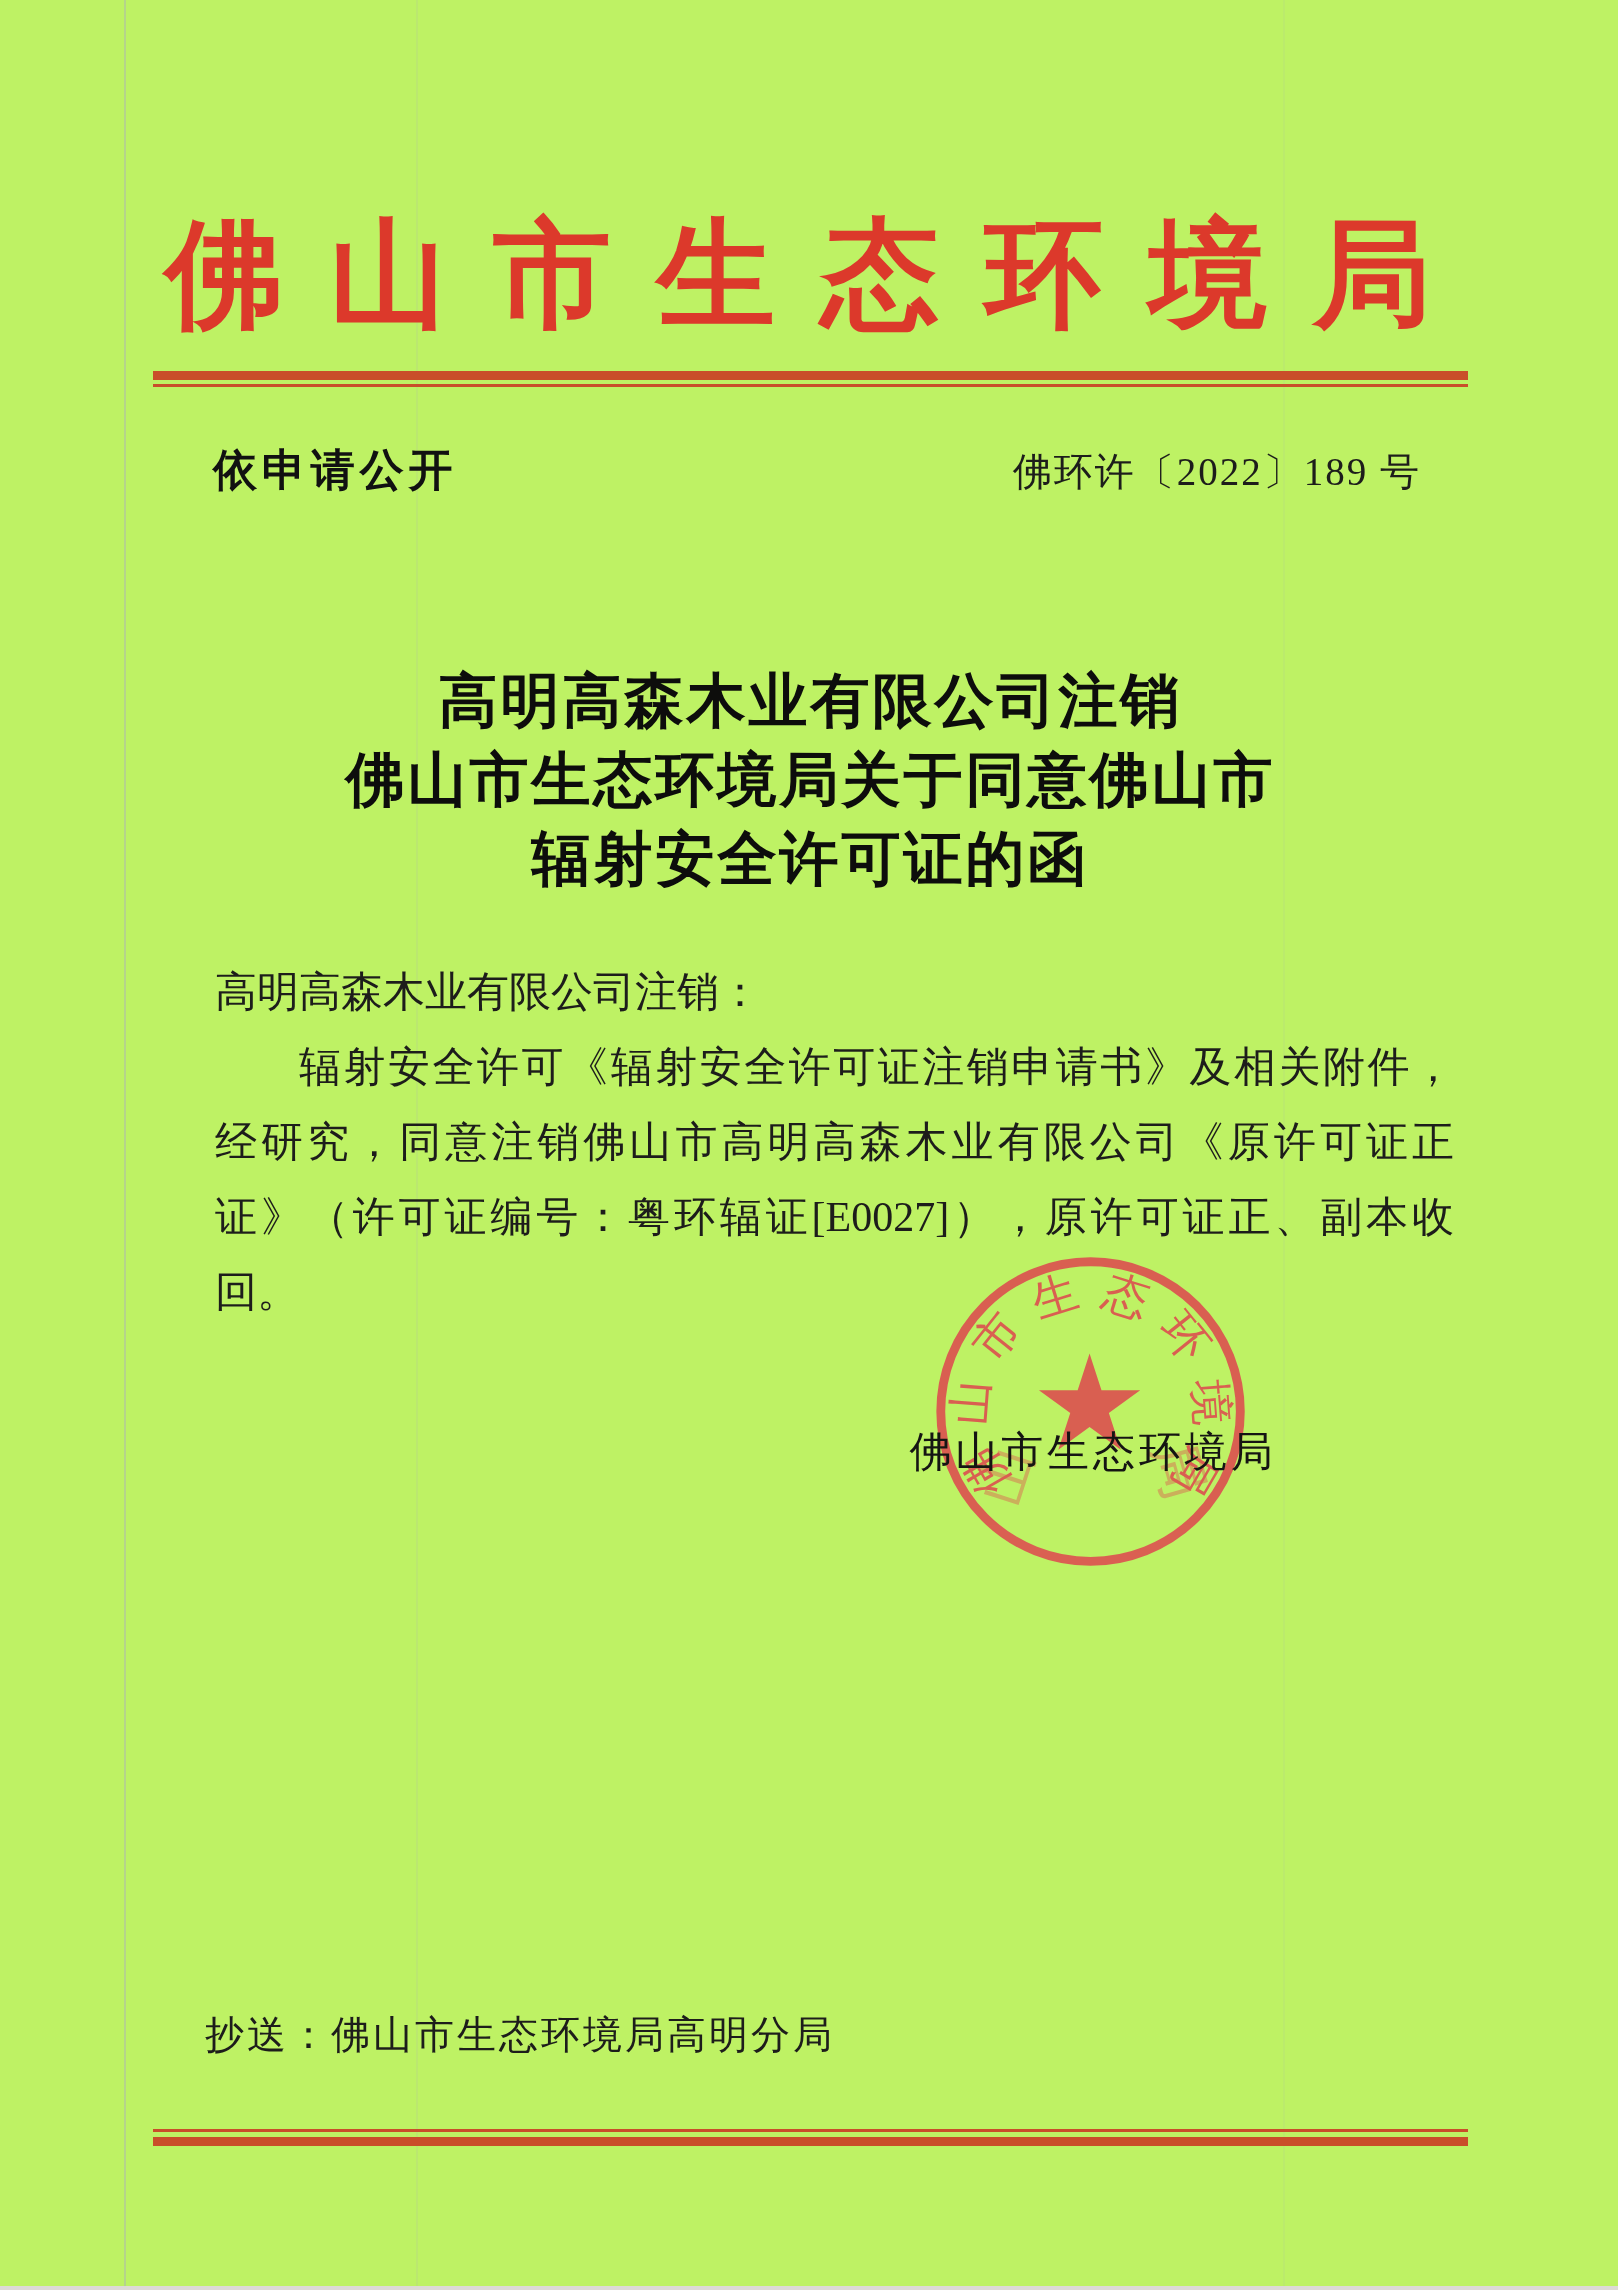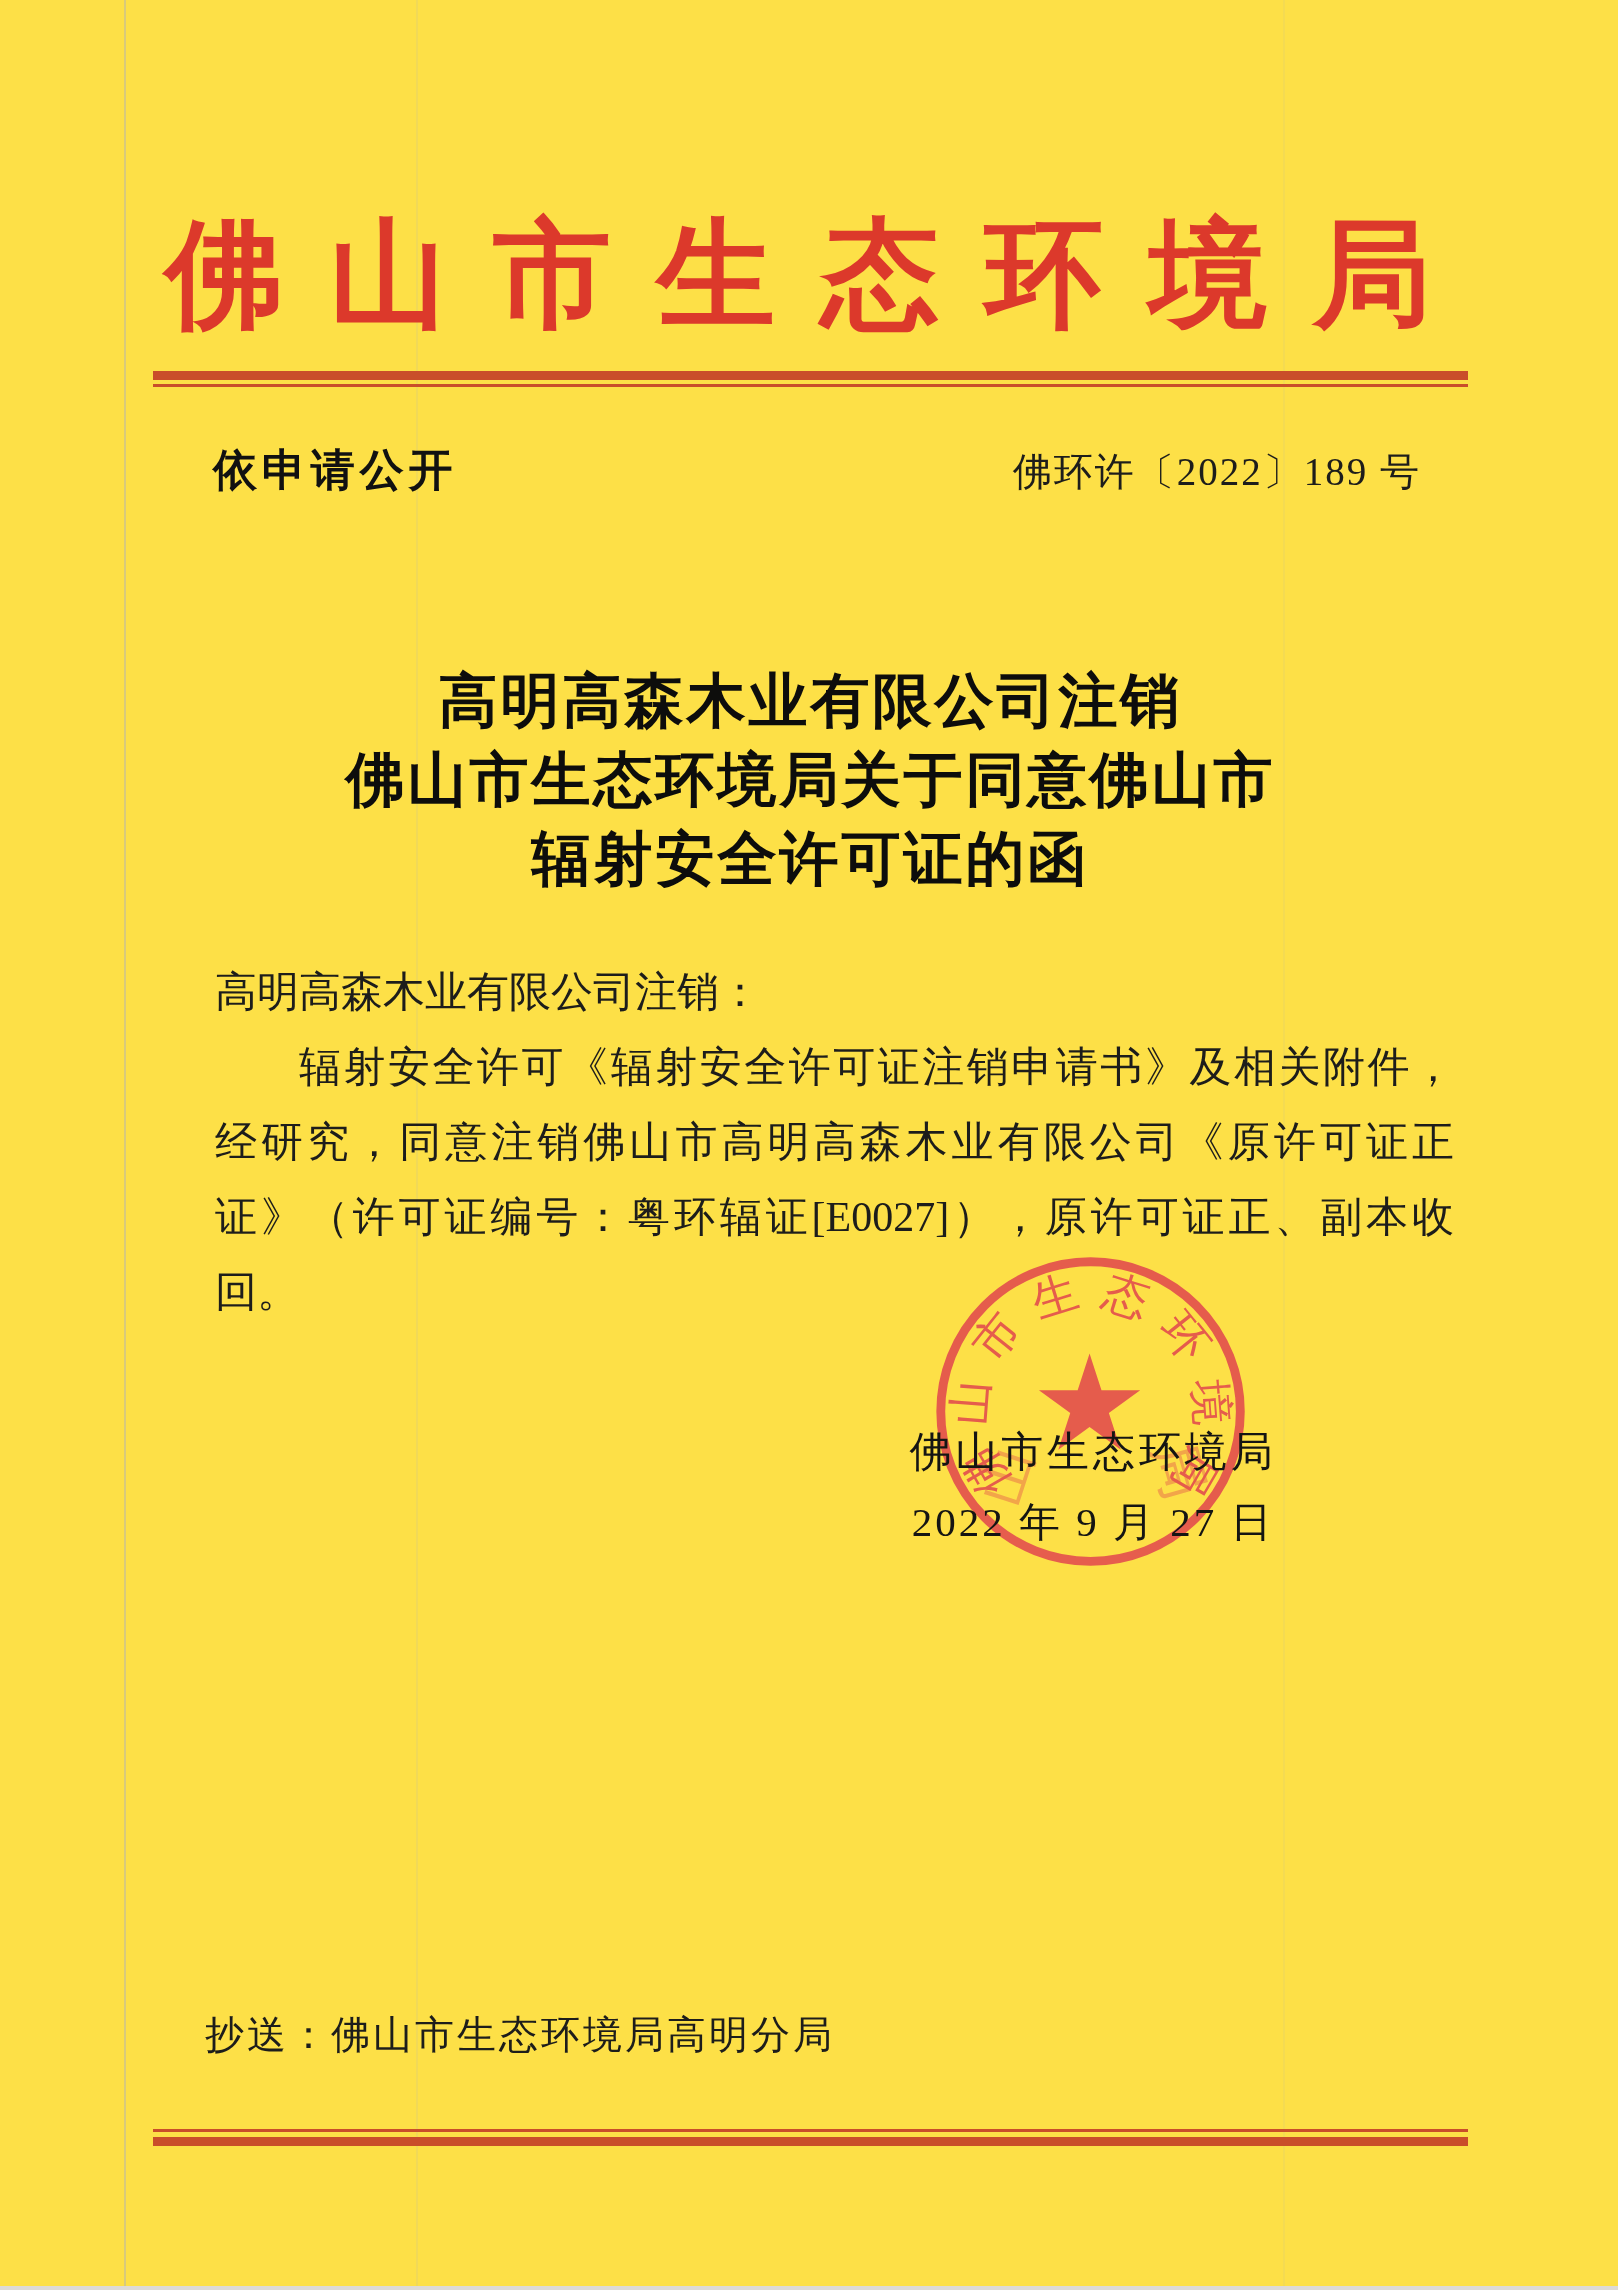--- a/index.html
+++ b/index.html
@@ -5,21 +5,21 @@
   html, body { margin: 0; padding: 0; }
   body {
     width: 1618px; height: 2290px;
     background: #f4f2ef;
     font-family: "Liberation Serif", "DejaVu Serif", serif;
     overflow: hidden;
   }
   .page {
     position: relative;
     width: 1618px; height: 2290px;
-    background: #fde047;
+    background: #bef264;
     color: #1d1d1b;
     overflow: hidden;
   }
   
   .scan-line {
     position: absolute; top: 0; bottom: 0; width: 2px;
     background: #aab0ba; opacity: 0.45; pointer-events: none;
   }
   .scan-line.l2 { opacity: 0.14; }
   .scan-line.l3 { opacity: 0.10; }
@@ -142,20 +142,19 @@
         </g>
         <g font-size="58" text-anchor="middle" dominant-baseline="central" opacity="0.45">
           <text x="80" y="232" transform="rotate(-72 80 232)">山</text>
           <text x="256" y="226" transform="rotate(74 256 226)">局</text>
         </g>
       </g>
     </svg>
   </div>
 
   <div class="sig-agency">佛山市生态环境局</div>
-  <div class="sig-date">2022 年 9 月 27 日</div>
 
   <div class="cc-line">抄送：佛山市生态环境局高明分局</div>
   <div class="rule rule-bot-thin"></div>
   <div class="rule rule-bot-thick"></div>
 
 </div>
 
 
 </body></html>

